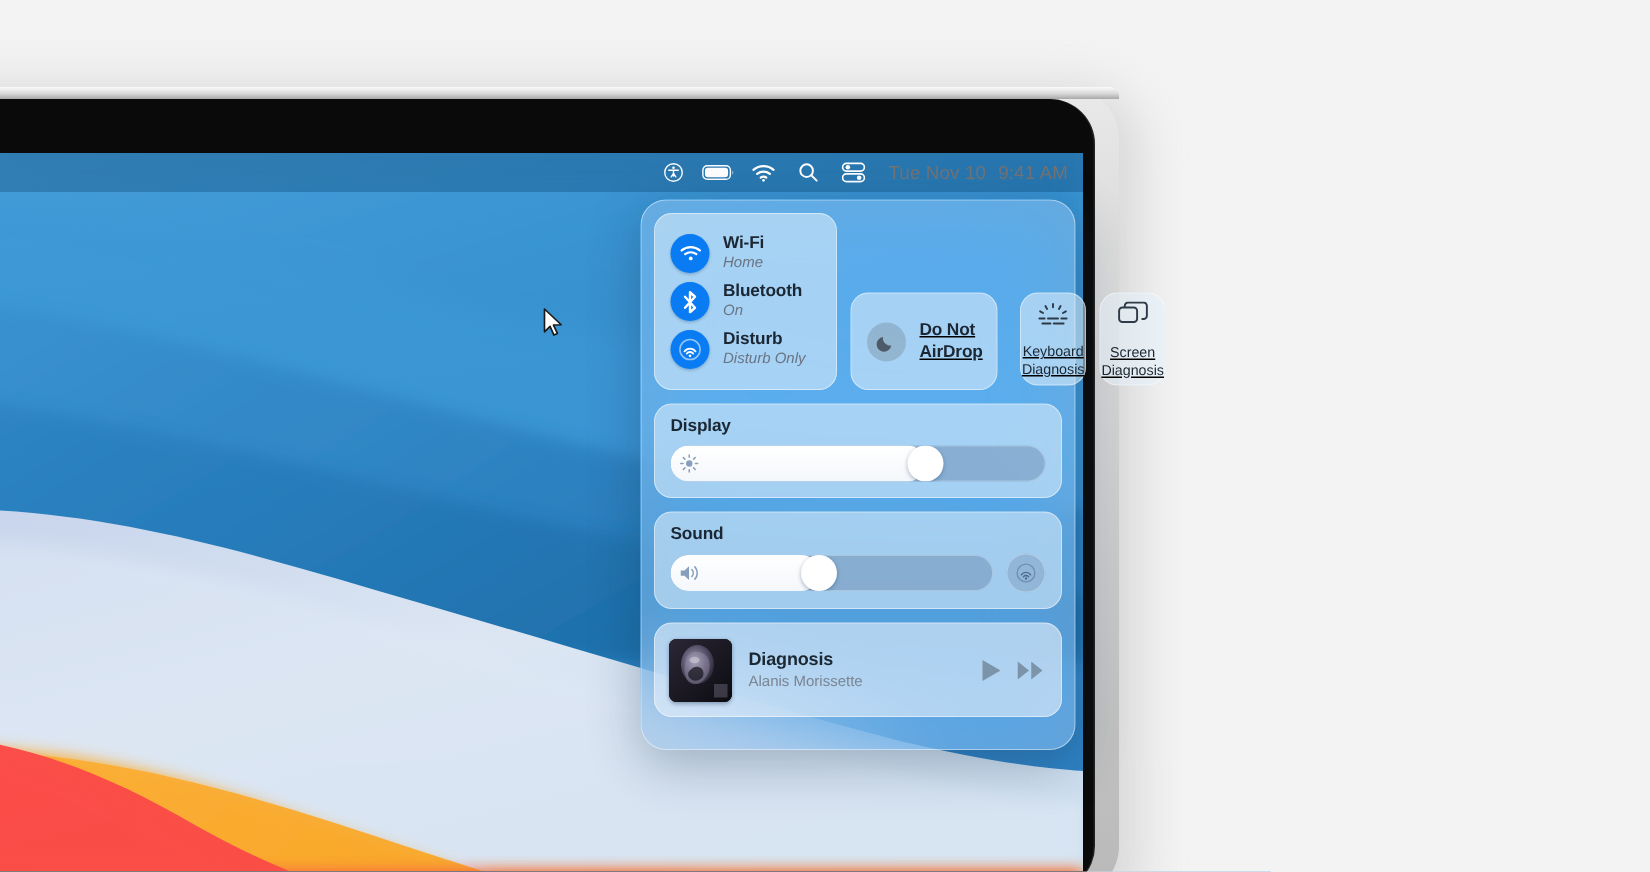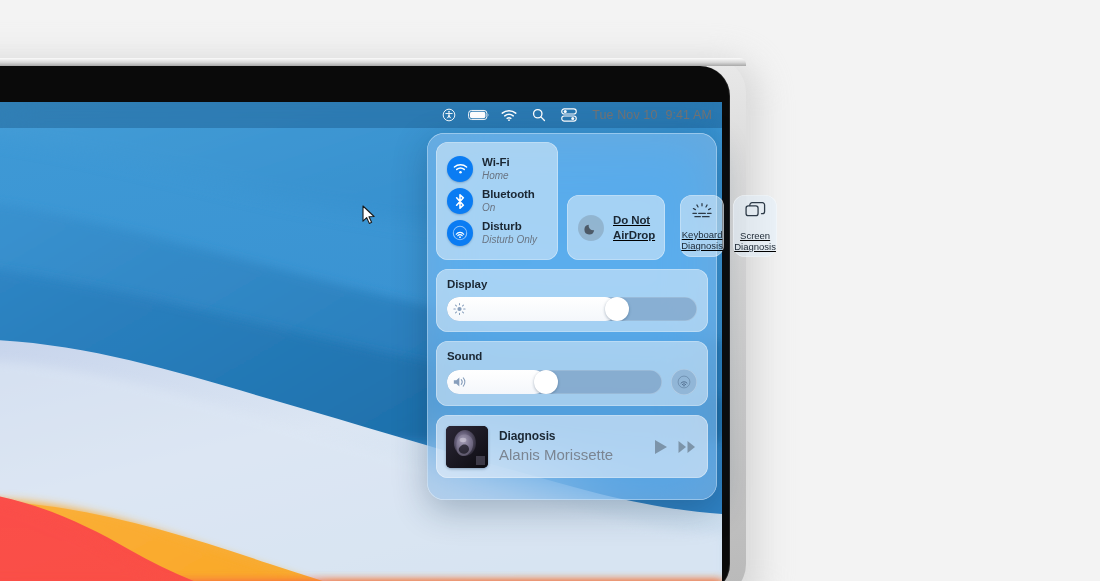--- a/index.html
+++ b/index.html
@@ -248,21 +248,21 @@
     overflow: hidden;
     background: #14131a;
     box-shadow: 0 1px 3px rgba(0,30,60,.35);
     position: relative;
   }
   #np-text { flex: 1; line-height: 1.2; min-width: 0; }
   #np-title {
     font-size: 12px; font-weight: bold; color: #1b2733;
     letter-spacing: -.1px;
   }
-  #np-artist { font-size: 15px; color: #7b8592; margin-top: 2px; }
+  #np-artist { font-size: 10px; color: #7b8592; margin-top: 2px; }
   .np-ctrl { display: flex; align-items: center; gap: 10px; }
   .np-btn { display: flex; align-items: center; opacity: .55; }
 
   
   #cursor { position: absolute; left: 362px; top: 205px; }
 </style>
 </head>
 <body>
 
 <div id="stage">

